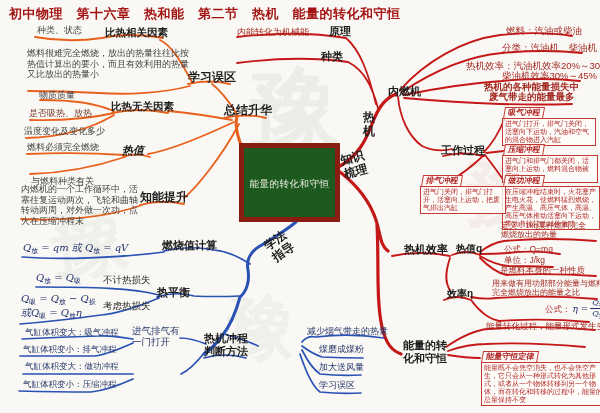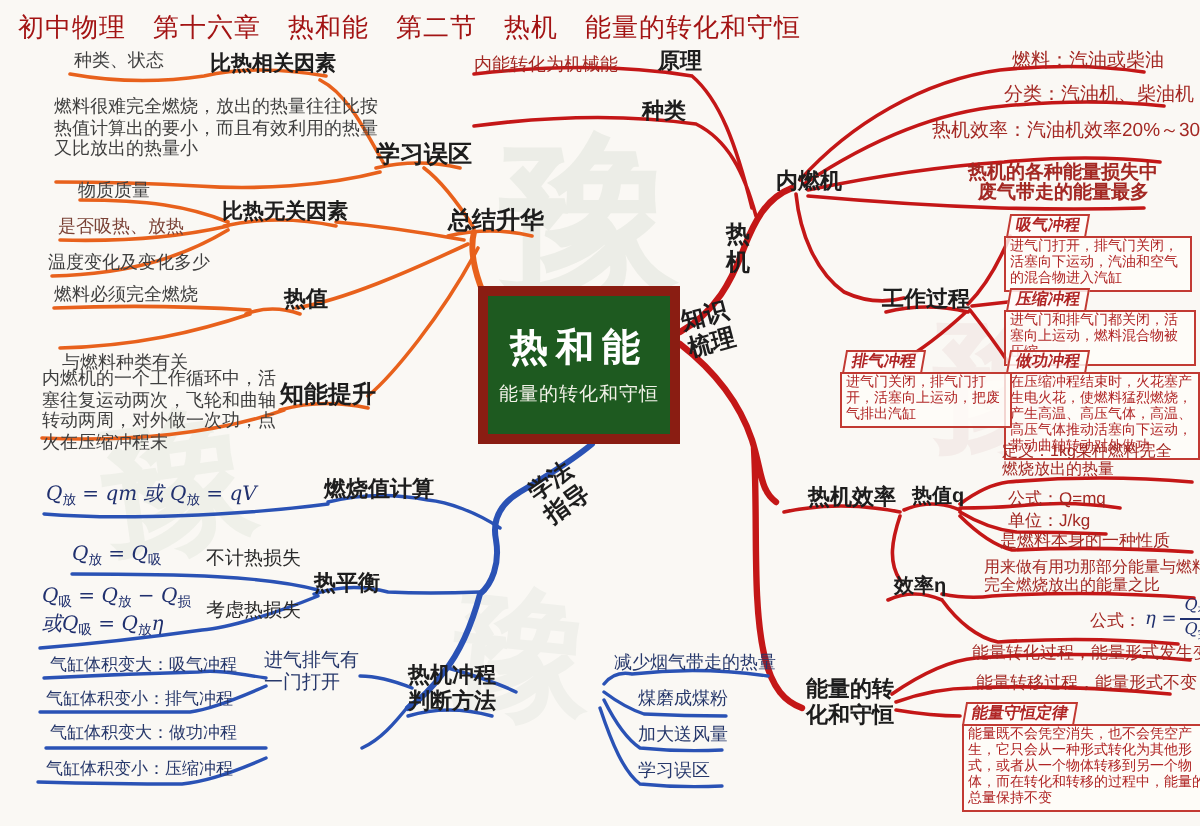--- a/index.html
+++ b/index.html
@@ -12,21 +12,21 @@
   .red-t{color:#a32823;}
   .navy{color:#27386b;}
   .math{font-family:"DejaVu Serif",serif;font-style:italic;color:#20306e;}
   .msub{font-size:68%;vertical-align:-2px;font-style:normal;}
   .slab{position:absolute;z-index:3;border:1px solid #c23a33;transform:skewX(-10deg);
         font-size:8px;font-weight:bold;color:#b02525;padding:0 3px;line-height:1.25;
         background:rgba(255,252,249,.85);white-space:nowrap;}
   .btext{position:absolute;z-index:3;border:1px solid #c23a33;font-size:7px;line-height:1.14;
          color:#b02525;padding:1px 2px;background:rgba(255,252,249,.8);
          white-space:normal;word-break:break-all;}
-  .title{position:absolute;left:9px;top:5px;z-index:3;font-size:13px;font-weight:normal;
+  .title{position:absolute;left:9px;top:5px;z-index:3;font-size:13px;font-weight:bold;
          color:#a31414;letter-spacing:.5px;white-space:nowrap;}
   .cbox{position:absolute;left:239px;top:143px;width:101px;height:79px;z-index:4;
         background:#1e5a20;border:5px solid #8a1d12;box-sizing:border-box;
         display:flex;flex-direction:column;align-items:center;justify-content:center;}
   .cbox .t1{color:#fff;font-family:"Liberation Serif",serif;font-weight:bold;
             font-size:19px;letter-spacing:4px;}
   .cbox .t2{color:#f2f2e8;font-size:9.5px;margin-top:4px;letter-spacing:.5px;}
   .wm{position:absolute;z-index:0;font-family:"Liberation Serif",serif;font-weight:bold;
       pointer-events:none;}
   .frac{display:inline-block;text-align:center;vertical-align:middle;}
@@ -54,48 +54,48 @@
     </g>
     <g stroke="#2a52b5" fill="none" stroke-linecap="round">
       <path stroke-width="3" d="M296,222 C284,232 270,240 260,246 C250,252 246,260 248,270 C250,282 246,292 240,297 M240,297 C236,312 230,326 222,336 C216,344 210,350 204,354"></path>
       <path stroke-width="1.7" d="M250,264 C238,256 224,251 214,250 Q188,245 164,251 M164,252 C118,258 58,260 22,257 M240,296 Q214,297 194,296 Q175,291 157,297 M159,295 C133,288 92,287 36,287 M159,298 C137,307 114,314 101,315 Q58,321 20,324 M204,358 Q224,352 246,358 M206,344 C196,340 188,338 180,338 M133,339 C114,336 107,335 99,336 Q61,337 22,339 M133,343 C115,351 103,355 95,356 Q58,356 20,356 M205,352 C197,362 190,370 181,374 M133,374 C108,374 66,374 23,374 M133,379 C115,387 101,391 91,392 Q57,392 19,391 M224,334 C238,338 250,342 258,346 M302,342 C306,337 311,336 316,337 Q350,333 384,338 M302,346 C310,352 316,355 322,357 Q342,358 363,358 M302,350 C308,362 314,370 320,374 Q340,376 361,375 M300,354 C306,372 312,386 320,392 Q340,394 361,393"></path>
     </g>
   </svg>
 
   <div class="title">初中物理　第十六章　热和能　第二节　热机　能量的转化和守恒</div>
 
   <div class="cbox">
-    <div class="t1">热和能</div>
     <div class="t2">能量的转化和守恒</div>
   </div>
 
   <div class="lbl b" style="left:224px;top:103px;font-size:12px;">总结升华</div>
   <div class="lbl b" style="left:188px;top:70px;font-size:12px;">学习误区</div>
   <div class="lbl b" style="left:105px;top:26px;font-size:10.5px;">比热相关因素</div>
   <div class="lbl" style="left:37px;top:25px;">种类、状态</div>
   <div class="lbl wrap" style="left:27px;top:48px;width:164px;">燃料很难完全燃烧，放出的热量往往比按热值计算出的要小，而且有效利用的热量又比放出的热量小</div>
   <div class="lbl b" style="left:111px;top:100px;font-size:10.5px;">比热无关因素</div>
   <div class="lbl" style="left:39px;top:90px;">物质质量</div>
   <div class="lbl" style="left:29px;top:108px;color:#7a4236;">是否吸热、放热</div>
   <div class="lbl" style="left:24px;top:126px;">温度变化及变化多少</div>
-  <div class="lbl b" style="left:142px;top:144px;font-size:11px;">热值</div>
+  <div class="lbl b" style="left:122px;top:144px;font-size:11px;font-style:italic;">热值</div>
   <div class="lbl" style="left:27px;top:142px;">燃料必须完全燃烧</div>
   <div class="lbl" style="left:31px;top:176px;">与燃料种类有关</div>
   <div class="lbl b" style="left:140px;top:190px;font-size:12px;">知能提升</div>
   <div class="lbl wrap" style="left:21px;top:184px;width:120px;">内燃机的一个工作循环中，活塞往复运动两次，飞轮和曲轴转动两周，对外做一次功，点火在压缩冲程末</div>
 
   <div class="lbl b wrap" style="left:342px;top:150px;width:28px;font-size:12px;transform:rotate(-15deg);">知识梳理</div>
   <div class="lbl b wrap" style="left:363px;top:110px;width:14px;font-size:12px;">热机</div>
   <div class="lbl b" style="left:329px;top:25px;font-size:11px;">原理</div>
   <div class="lbl red-t" style="left:237px;top:27px;">内能转化为机械能</div>
   <div class="lbl b" style="left:321px;top:50px;font-size:11px;">种类</div>
   <div class="lbl b" style="left:388px;top:85px;font-size:11px;">内燃机</div>
   <div class="lbl red-t" style="left:506px;top:25px;font-size:9.5px;">燃料：汽油或柴油</div>
   <div class="lbl red-t" style="left:502px;top:42px;font-size:9.5px;">分类：汽油机、柴油机</div>
   <div class="lbl red-t" style="left:466px;top:60px;font-size:9.5px;">热机效率：汽油机效率20%～30%</div>
+  <div class="lbl red-t" style="left:502px;top:70px;font-size:9.5px;">柴油机效率30%～45%</div>
   <div class="lbl red-t b" style="left:484px;top:81px;font-size:9.5px;color:#a32823;">热机的各种能量损失中</div>
   <div class="lbl red-t b" style="left:489px;top:91px;font-size:9.5px;color:#a32823;">废气带走的能量最多</div>
   <div class="lbl b" style="left:441px;top:144px;font-size:11px;">工作过程</div>
 
   <div class="slab" style="left:504px;top:107px;">吸气冲程</div>
   <div class="btext" style="left:502px;top:118px;width:88px;">进气门打开，排气门关闭，活塞向下运动，汽油和空气的混合物进入汽缸</div>
   <div class="slab" style="left:504px;top:144px;">压缩冲程</div>
   <div class="btext" style="left:502px;top:155px;width:90px;">进气门和排气门都关闭，活塞向上运动，燃料混合物被压缩</div>
   <div class="slab" style="left:504px;top:175px;">做功冲程</div>
   <div class="btext" style="left:502px;top:186px;width:92px;">在压缩冲程结束时，火花塞产生电火花，使燃料猛烈燃烧，产生高温、高压气体，高温、高压气体推动活塞向下运动，带动曲轴转动对外做功</div>
@@ -115,21 +115,20 @@
     <span class="math" style="font-size:9px;">η =</span>
     <span class="frac math" style="font-size:8px;">
       <span class="num"><span>Q</span><span class="msub">有用</span></span>
       <span class="den"><span>Q</span><span class="msub">完全</span></span>
     </span>
     <span class="red-t" style="font-size:8.5px;">×100%</span>
   </div>
 
   <div class="lbl b wrap" style="left:403px;top:339px;width:46px;font-size:11px;">能量的转化和守恒</div>
   <div class="lbl red-t" style="left:486px;top:321px;font-size:8.5px;">能量转化过程，能量形式发生变化</div>
-  <div class="lbl red-t" style="left:488px;top:336px;font-size:8.5px;">能量转移过程，能量形式不变</div>
   <div class="slab" style="left:482px;top:351px;">能量守恒定律</div>
   <div class="btext" style="left:481px;top:362px;width:122px;">能量既不会凭空消失，也不会凭空产生，它只会从一种形式转化为其他形式，或者从一个物体转移到另一个物体，而在转化和转移的过程中，能量的总量保持不变</div>
 
   <div class="lbl b wrap" style="left:267px;top:231px;width:28px;font-size:12px;transform:rotate(-35deg);">学法指导</div>
   <div class="lbl b" style="left:162px;top:239px;font-size:11px;">燃烧值计算</div>
   <div class="lbl math" style="left:23px;top:242px;font-size:10px;"><span>Q</span><span class="msub">放</span><span> = qm 或 </span><span>Q</span><span class="msub">放</span><span> = qV</span></div>
   <div class="lbl b" style="left:157px;top:286px;font-size:11px;">热平衡</div>
   <div class="lbl math" style="left:36px;top:272px;font-size:10px;"><span>Q</span><span class="msub">放</span><span> = </span><span>Q</span><span class="msub">吸</span></div>
   <div class="lbl" style="left:103px;top:274px;font-size:9.5px;color:#2b2b2b;">不计热损失</div>
   <div class="lbl math" style="left:21px;top:293px;font-size:10px;"><span>Q</span><span class="msub">吸</span><span> = </span><span>Q</span><span class="msub">放</span><span> − </span><span>Q</span><span class="msub">损</span></div>

